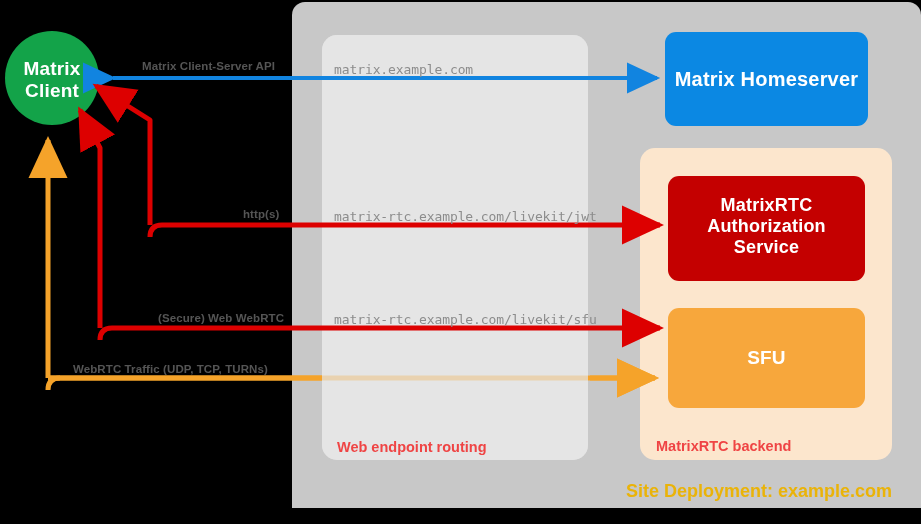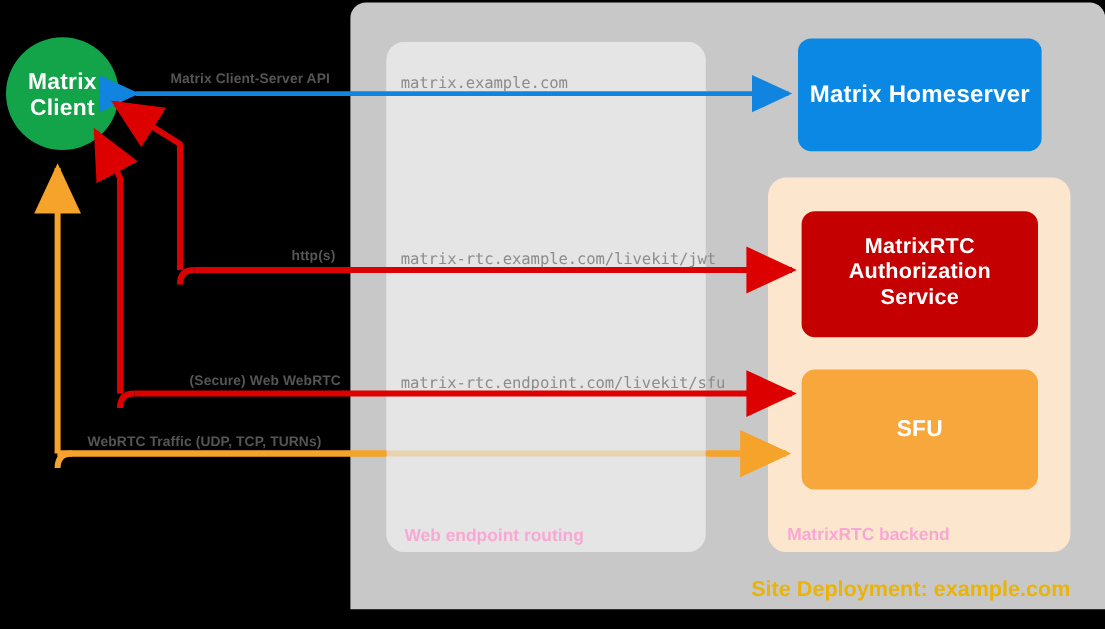--- a/index.html
+++ b/index.html
@@ -11,21 +11,21 @@
   .node-title{
     position:absolute;color:#ffffff;font-weight:bold;text-align:center;
     line-height:1.18;letter-spacing:.2px;
   }
   .client-title{font-size:19px;}
   .hs-title{font-size:20px;}
   .auth-title{font-size:18px;}
   .sfu-title{font-size:19px;}
 
   
-  .cap{position:absolute;font-weight:bold;color:#f9a8d4;font-size:14.5px;white-space:nowrap;}
+  .cap{position:absolute;font-weight:bold;color:#ef4444;font-size:14.5px;white-space:nowrap;}
   .site-cap{position:absolute;font-weight:bold;color:#eab308;font-size:18px;white-space:nowrap;}
 
   
   .url{
     position:absolute;font-family:"DejaVu Sans Mono","Liberation Mono",monospace;
     font-size:13px;color:#8c8c8c;white-space:nowrap;letter-spacing:-0.1px;
   }
 
   
   .edge-lbl{
@@ -104,20 +104,20 @@
   </div>
 
   <div class="cap" style="left:337px;top:439px;">Web endpoint routing</div>
 
   <div class="cap" style="left:656px;top:438px;">MatrixRTC backend</div>
 
   <div class="site-cap" style="left:626px;top:481px;">Site Deployment: example.com</div>
 
   <div class="url" style="left:334px;top:62px;">matrix.example.com</div>
   <div class="url" style="left:334px;top:209px;">matrix-rtc.example.com/livekit/jwt</div>
-  <div class="url" style="left:334px;top:312px;">matrix-rtc.endpoint.com/livekit/sfu</div>
+  <div class="url" style="left:334px;top:312px;">matrix-rtc.example.com/livekit/sfu</div>
 
   <div class="edge-lbl" style="left:132px;top:60px;">Matrix Client-Server API</div>
   <div class="edge-lbl" style="left:233px;top:208px;">http(s)</div>
   <div class="edge-lbl" style="left:148px;top:312px;">(Secure) Web WebRTC</div>
   <div class="edge-lbl" style="left:63px;top:363px;text-align:right;">WebRTC Traffic (UDP, TCP, TURNs)</div>
 
 </div>
 
 </body></html>

